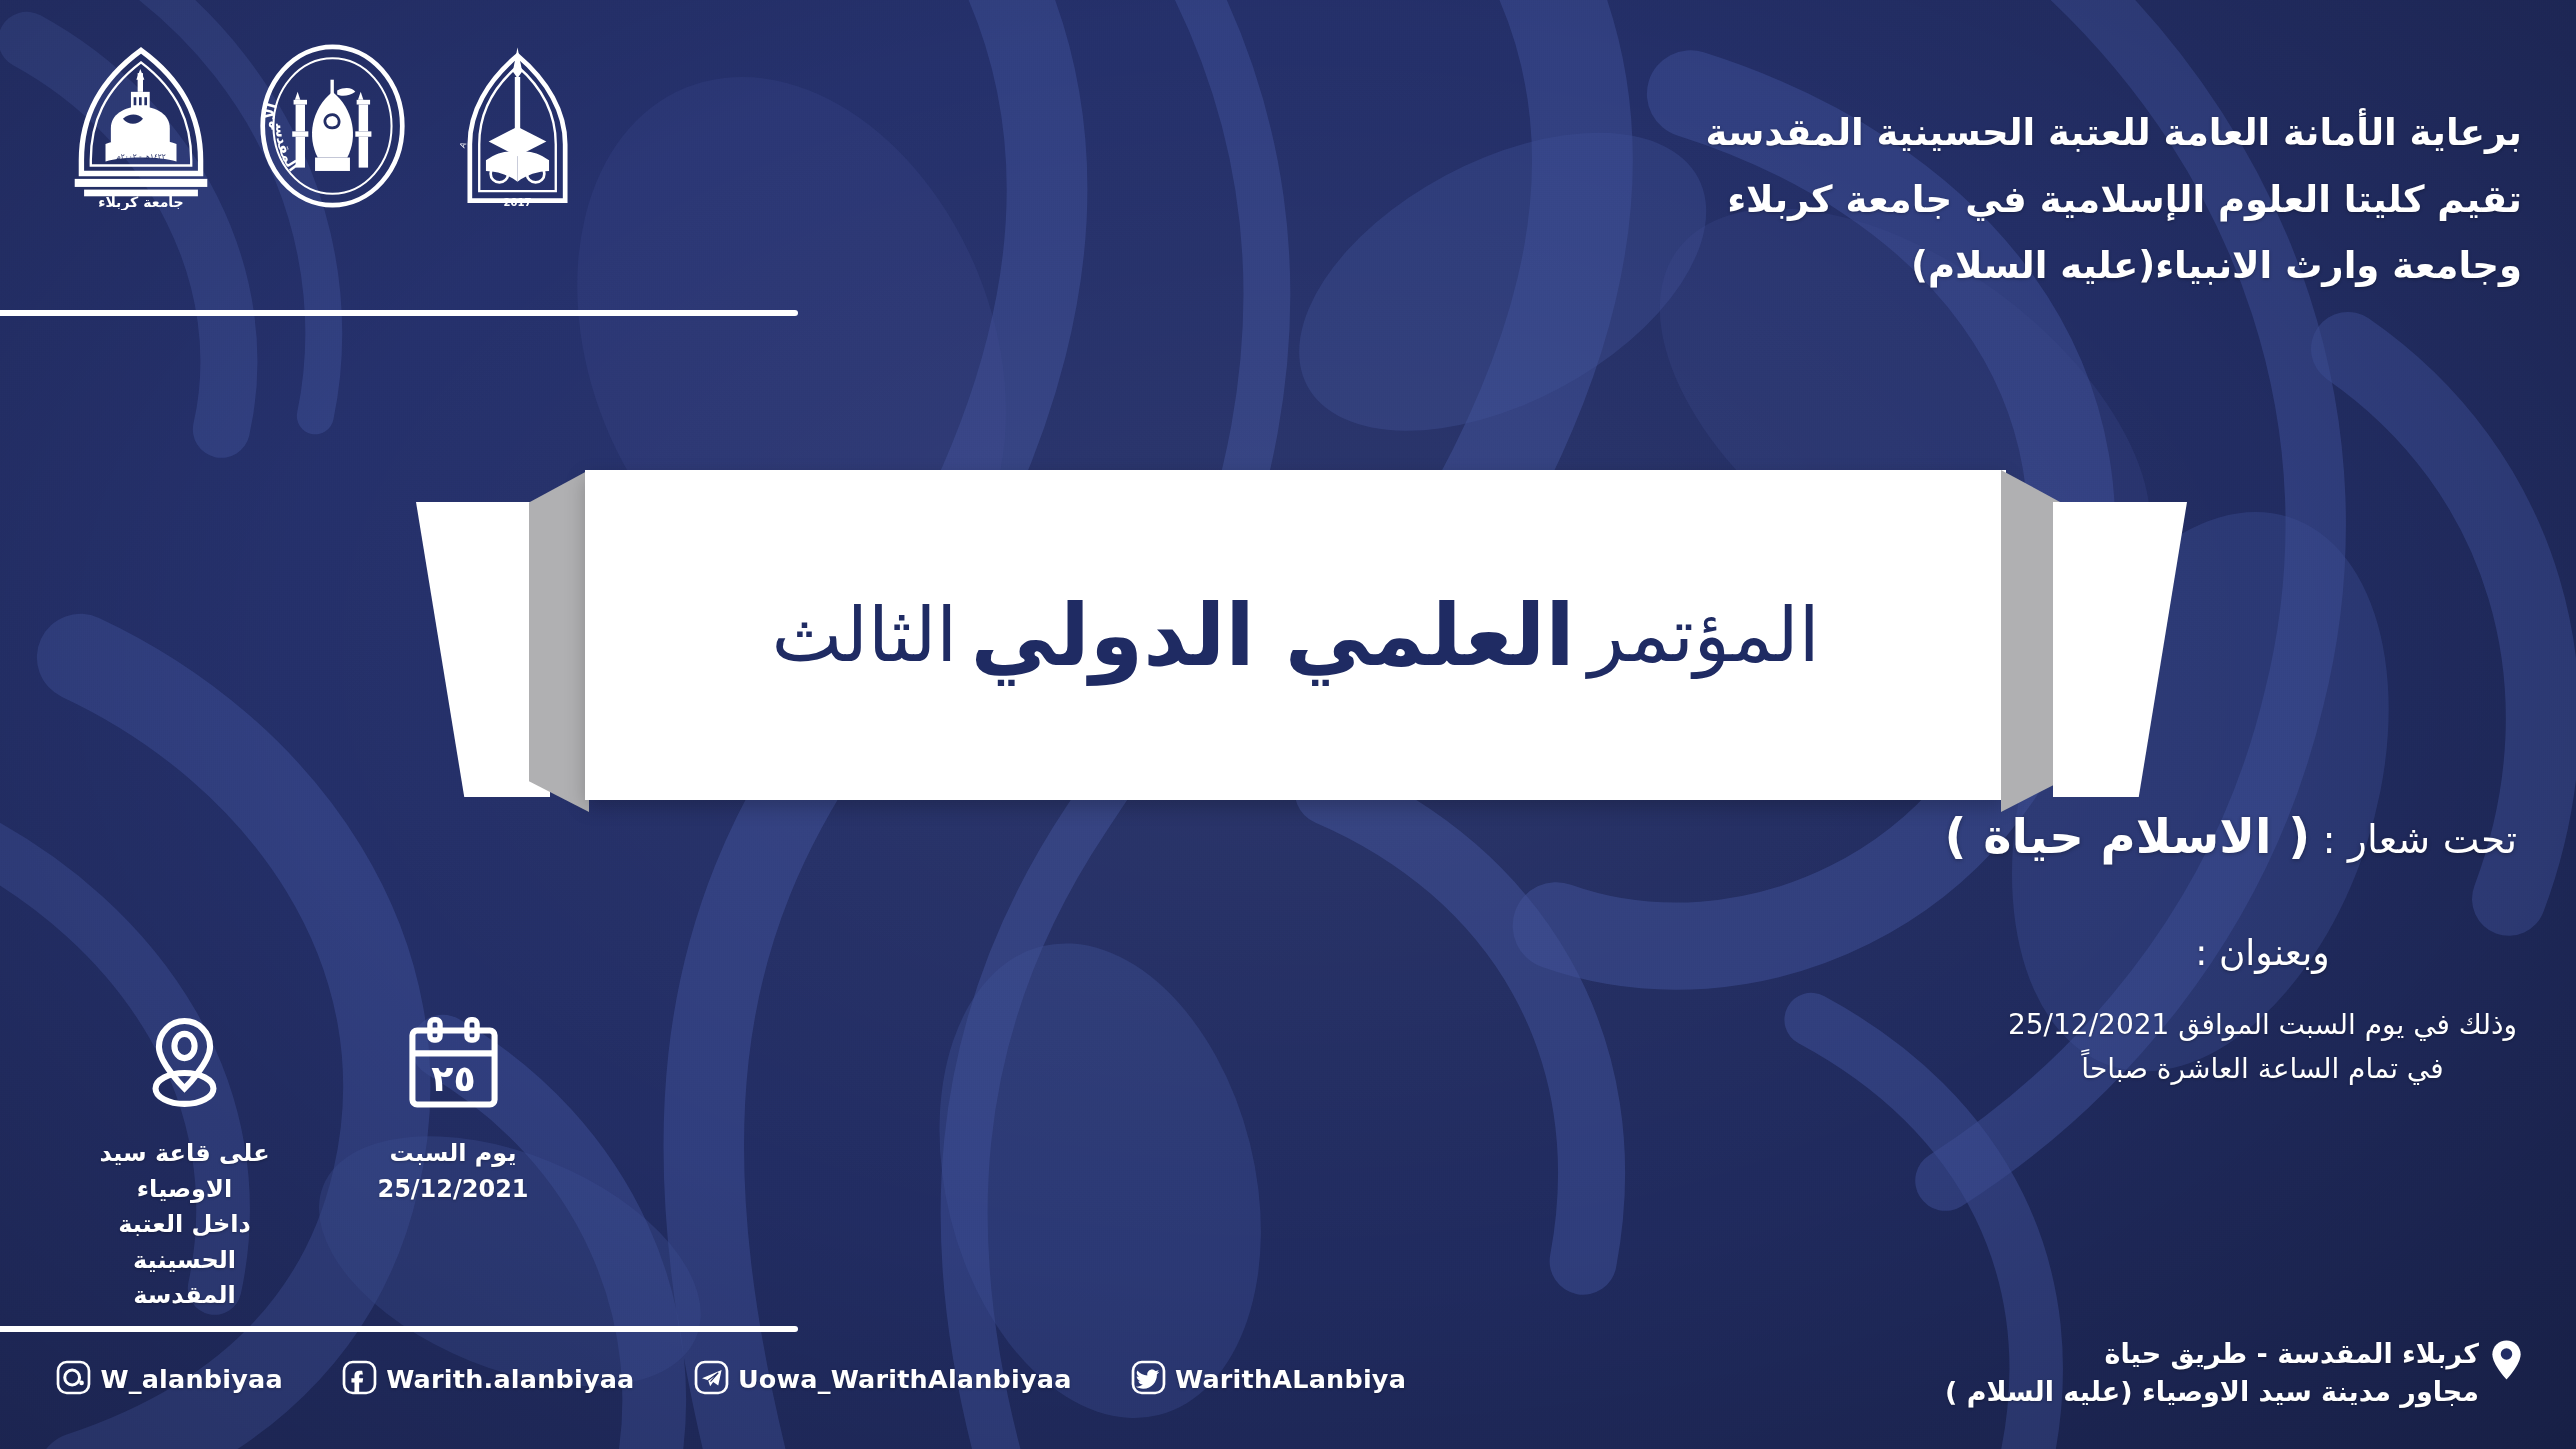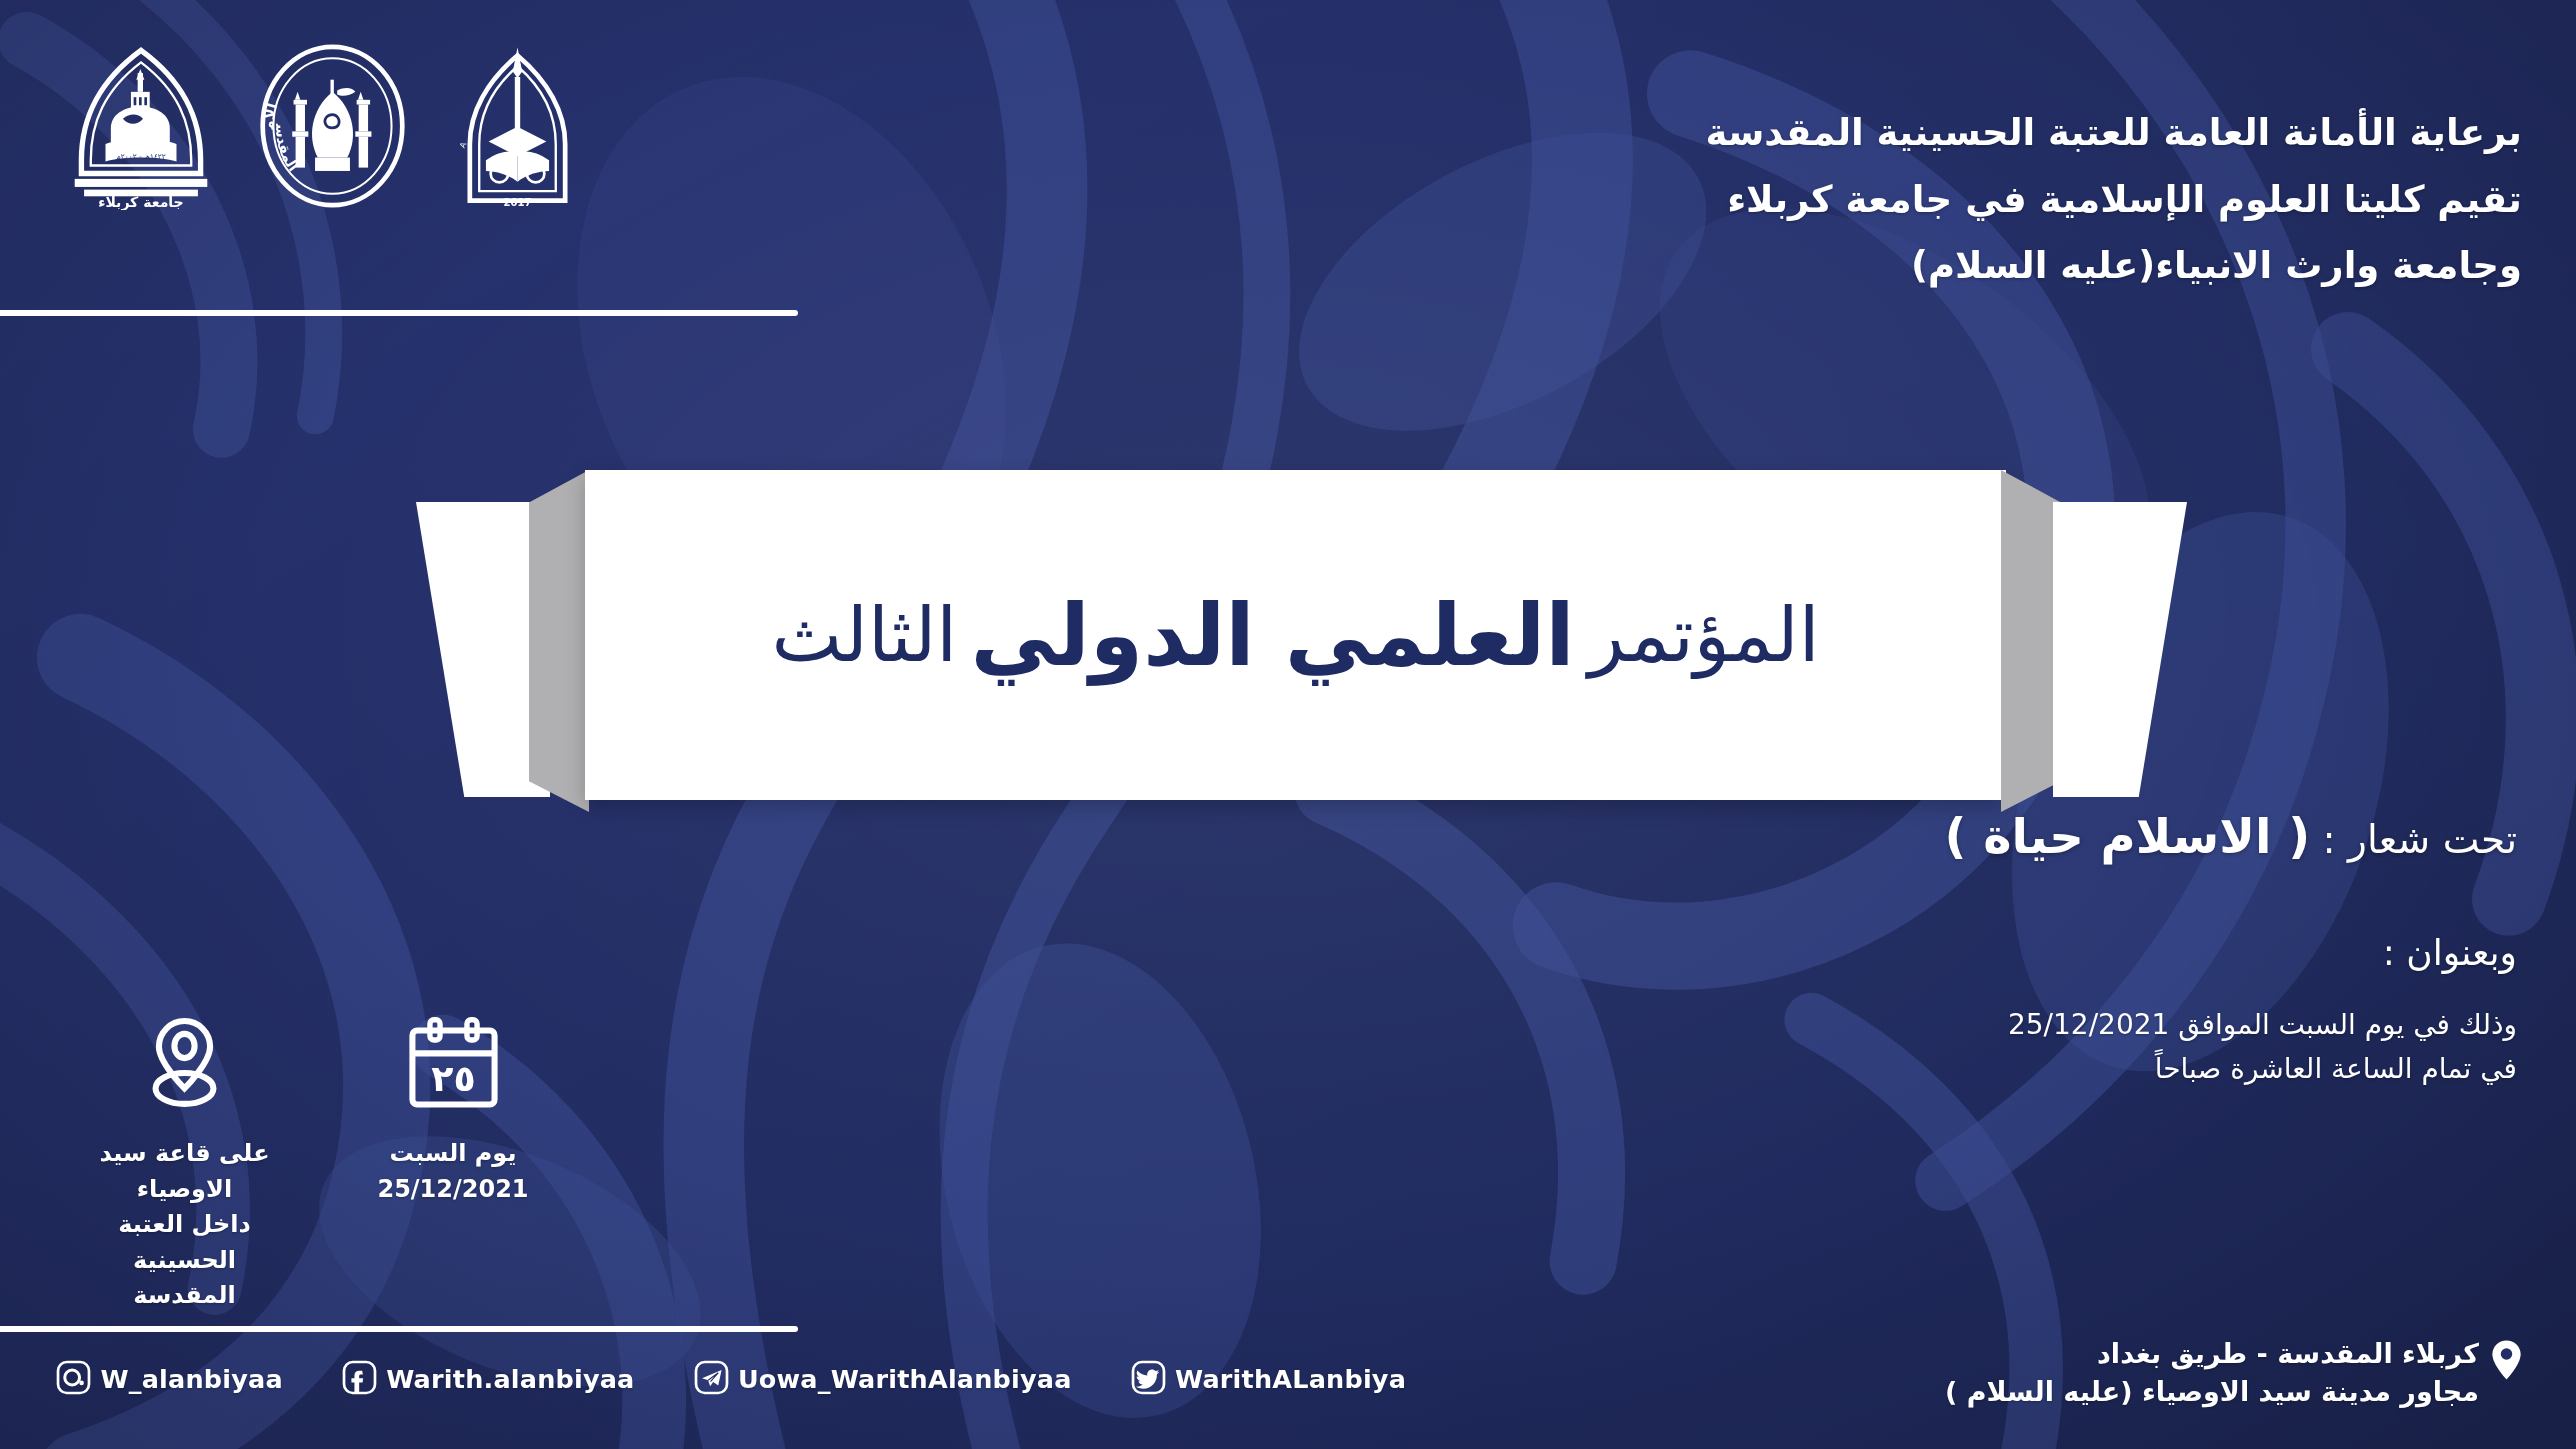--- a/index.html
+++ b/index.html
@@ -72,21 +72,21 @@
   .rb-text .t-norm{font-size:75px;font-weight:normal;text-align:center;}
   .rb-text .t-bold{font-size:86px;font-weight:bold;margin:0 13.4px;}
 
   
   .slogan{position:absolute;right:59px;top:808px;text-align:right;white-space:nowrap;direction:rtl;
      text-shadow:0 1.3px 4px rgba(0,0,0,.32);}
   .slogan .s-small{font-size:39px;font-weight:normal;}
   .slogan .s-big{font-size:48px;font-weight:bold;}
 
   
-  .subject{position:absolute;right:59px;top:932px;text-align:right;direction:rtl;}
+  .subject{position:absolute;right:59px;top:932px;text-align:center;direction:rtl;}
   .subject .lbl{font-size:36px;font-weight:normal;margin-bottom:35px;text-shadow:0 1.3px 3.4px rgba(0,0,0,.30);}
   .subject .title{font-size:47px;font-weight:bold;margin-bottom:28px;white-space:nowrap;
      text-shadow:0 1.3px 4px rgba(0,0,0,.32);}
   .subject .dline{font-size:28px;font-weight:normal;margin-bottom:10.7px;white-space:nowrap;
      text-shadow:0 0.7px 2.7px rgba(0,0,0,.28);}
 
   
   .address{position:absolute;right:54px;top:1335px;display:flex;align-items:flex-start;gap:12px;direction:rtl;}
   .address .addr-txt{text-align:right;font-size:27px;font-weight:bold;line-height:1.42;white-space:nowrap;
      text-shadow:0 0.7px 2.7px rgba(0,0,0,.28);}
@@ -277,21 +277,21 @@
   </div>
 
   <div class="address">
     <span class="pin">
       <svg width="31" height="42" viewBox="0 0 46 62" xmlns="http://www.w3.org/2000/svg">
         <path d="M23 2 C11.5 2 2 11.2 2 22.6 C2 38 23 60 23 60 C23 60 44 38 44 22.6 C44 11.2 34.5 2 23 2 Z" fill="#fff"></path>
         <circle cx="23" cy="22" r="8.5" fill="#232e66"></circle>
       </svg>
     </span>
     <span class="addr-txt">
-      <div>كربلاء المقدسة - طريق بغداد</div>
+      <div>كربلاء المقدسة - طريق حياة</div>
       <div>مجاور مدينة سيد  الاوصياء (عليه السلام )</div>
     </span>
   </div>
 
   <div class="info">
 
     <div class="info-item cal">
       <div class="info-ico">
         <svg width="101" height="101" viewBox="0 0 150 150" xmlns="http://www.w3.org/2000/svg">
           <rect x="14" y="26" width="122" height="110" rx="7" fill="none" stroke="#fff" stroke-width="9"></rect>

